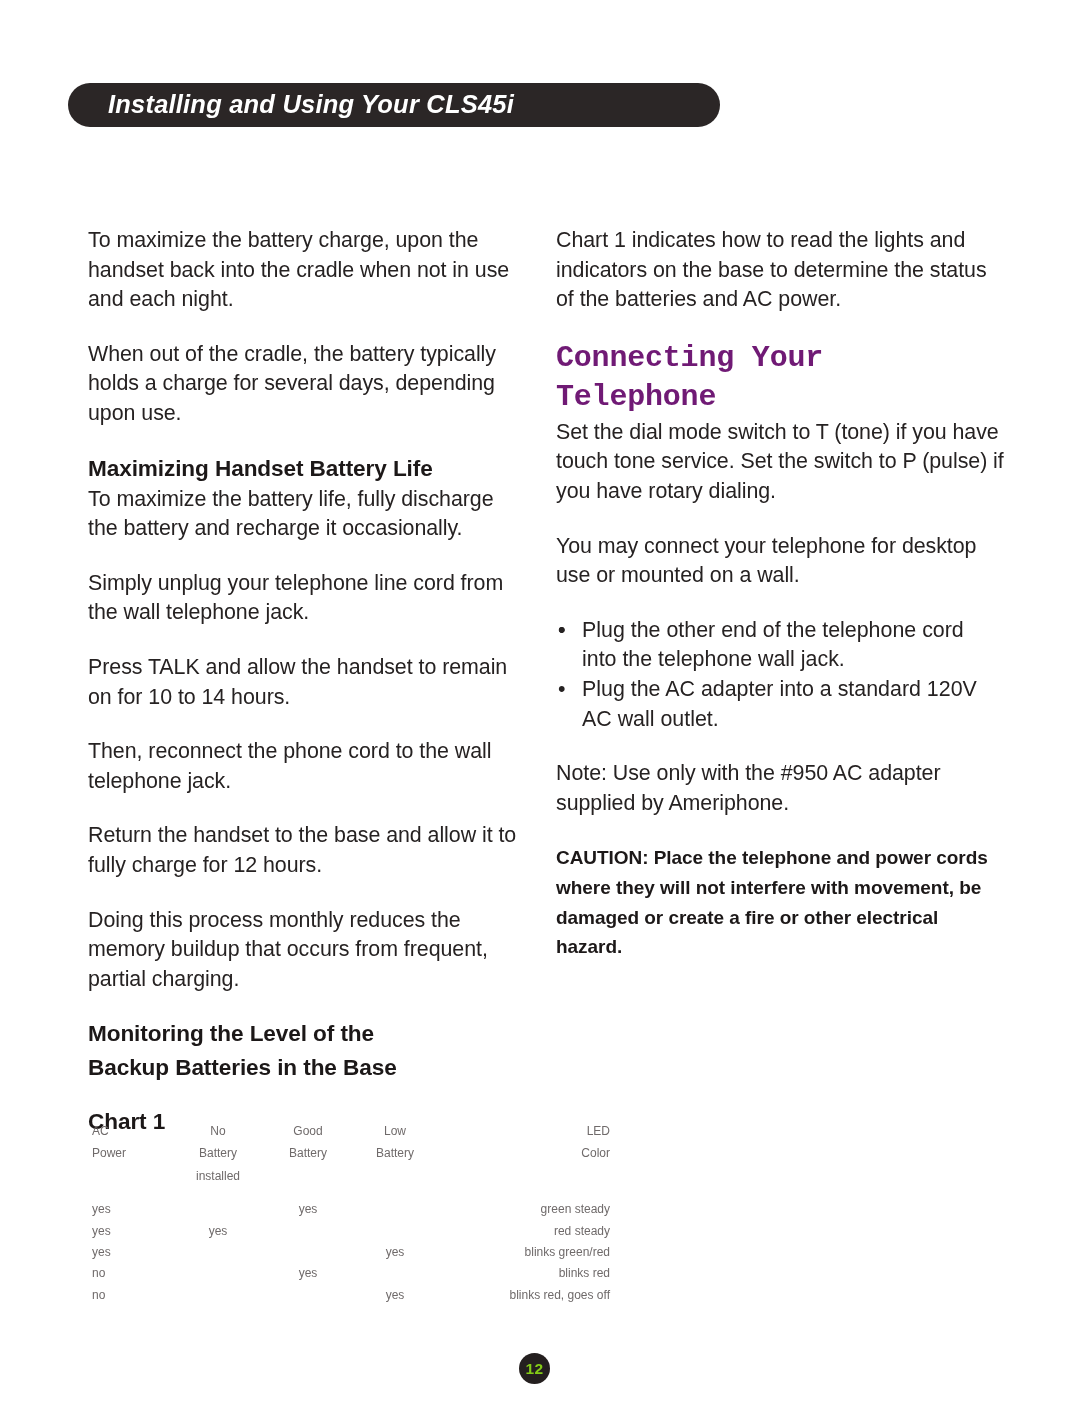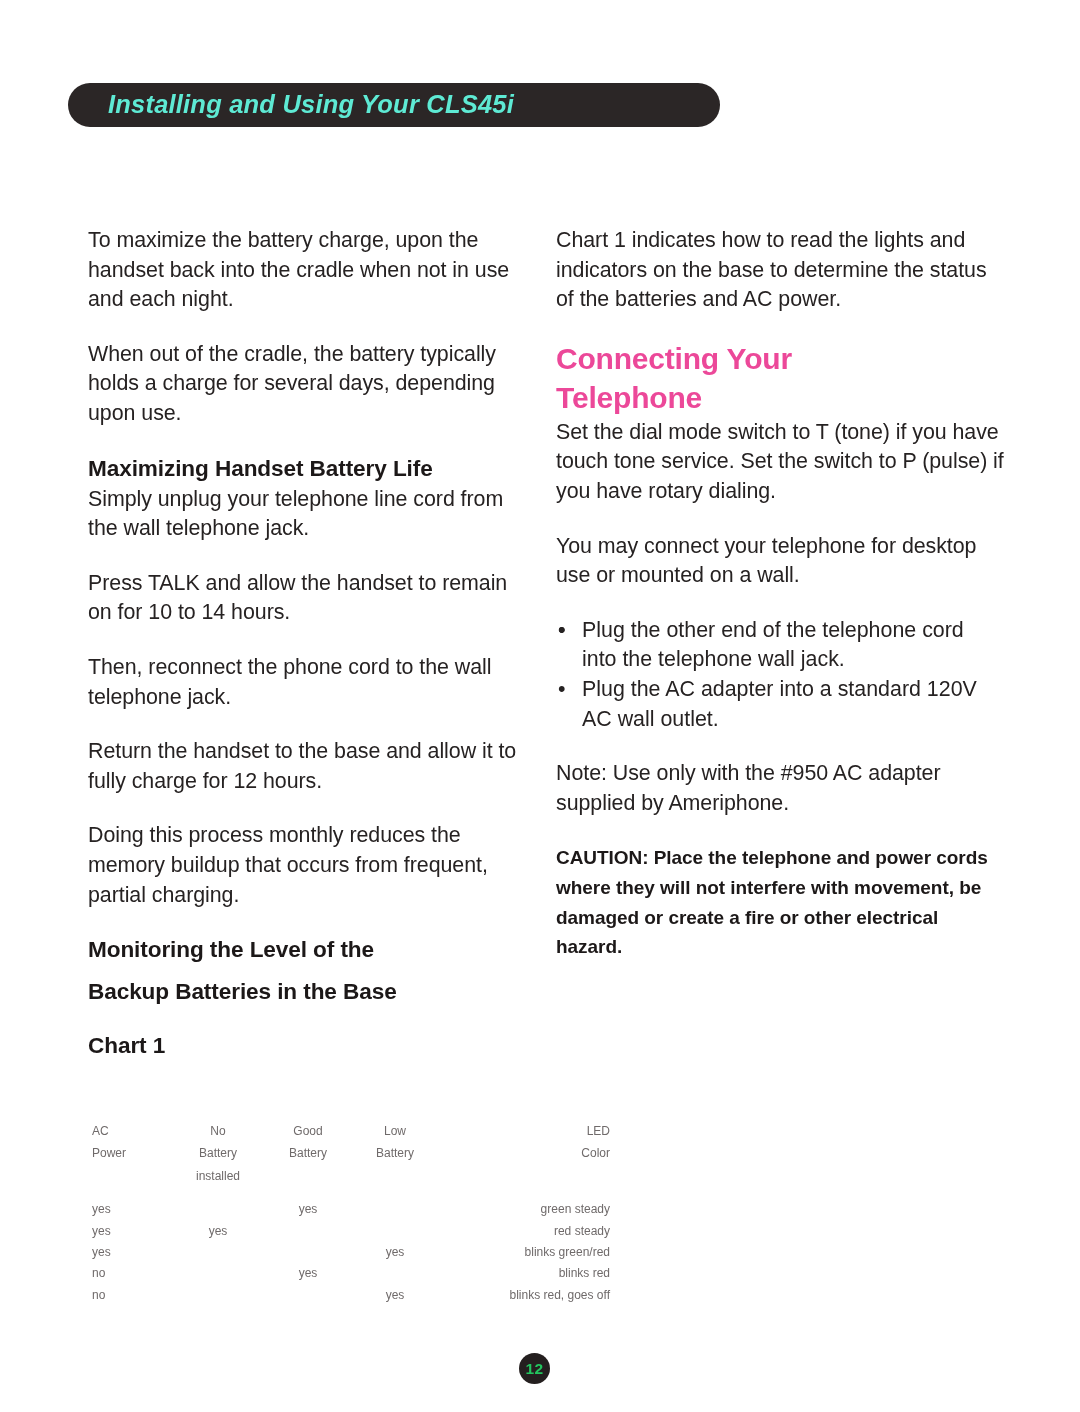--- a/index.html
+++ b/index.html
@@ -25,21 +25,21 @@
     width: 652px;
     height: 44px;
     background: #2b2626;
     border-radius: 22px;
   }
   .header-pill-title {
     position: absolute;
     left: 40px;
     top: 50%;
     transform: translateY(-52%);
-    color: #5eead4;
+    color: #ffffff;
     font-size: 25.5px;
     font-weight: bold;
     font-style: italic;
     letter-spacing: 0.2px;
     white-space: nowrap;
   }
 
   
   .col {
     position: absolute;
@@ -50,36 +50,37 @@
 
   p.para, .caution, .note {
     margin: 0 0 25px 0;
     font-size: 21.4px;
     line-height: 29.6px;
     color: #262222;
     letter-spacing: -0.05px;
   }
 
   h2.head {
-    margin: 12px 0 1px 0;
+    margin: 4px 0 1px 0;
     font-size: 22.6px;
     line-height: 30px;
     font-weight: bold;
     color: #1c1818;
     letter-spacing: -0.1px;
   }
   h2.head.spaced-top { margin-top: 24px; }
 
   h1.bighead {
     margin: 0 0 2px 0;
     font-size: 30px;
     line-height: 37px;
     font-weight: bold;
-    color: #ec4899;
+    color: #701a75;
     letter-spacing: -0.2px;
+    font-family: Liberation Mono, monospace;
   }
 
   .caution {
     font-weight: bold;
     font-size: 19px;
     line-height: 29.6px;
     color: #1c1818;
   }
 
   
@@ -141,21 +142,21 @@
 
   
   .page-badge {
     position: absolute;
     left: 519px;
     top: 1353px;
     width: 31px;
     height: 31px;
     border-radius: 50%;
     background: #241f1f;
-    color: #22c55e;
+    color: #84cc16;
     font-size: 15.5px;
     font-weight: bold;
     display: flex;
     align-items: center;
     justify-content: center;
     letter-spacing: 0.3px;
   }
 </style>
 </head>
 <body>
@@ -165,20 +166,21 @@
 </div>
 
 <div class="col col-left">
 
   <p class="para">To maximize the battery charge, upon the handset back into the cradle when not in use and each night.</p>
 
   <p class="para">When out of the cradle, the battery typically holds a charge for several days, depending upon use.</p>
 
   <h2 class="head">Maximizing Handset Battery Life</h2>
 
+  <p class="para">To maximize the battery life, fully discharge the battery and recharge it occasionally.</p>
 
   <p class="para">Simply unplug your telephone line cord from the wall telephone jack.</p>
 
   <p class="para">Press TALK and allow the handset to remain on for 10 to 14 hours.</p>
 
   <p class="para">Then, reconnect the phone cord to the wall telephone jack.</p>
 
   <p class="para">Return the handset to the base and allow it to fully charge for 12 hours.</p>
 
   <p class="para">Doing this process monthly reduces the memory buildup that occurs from frequent, partial charging.</p>

